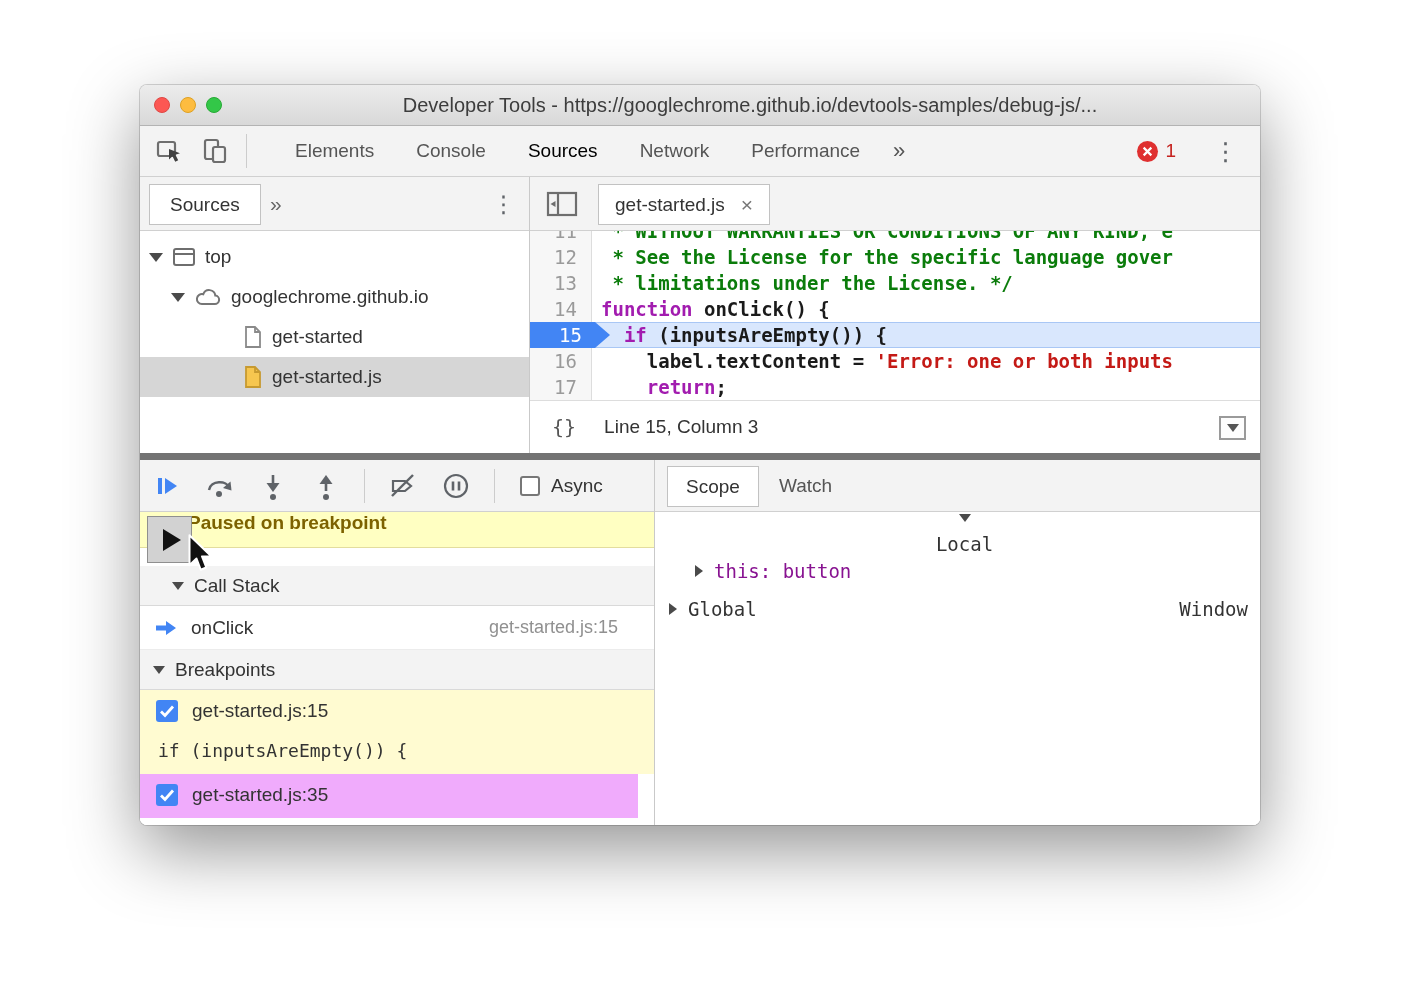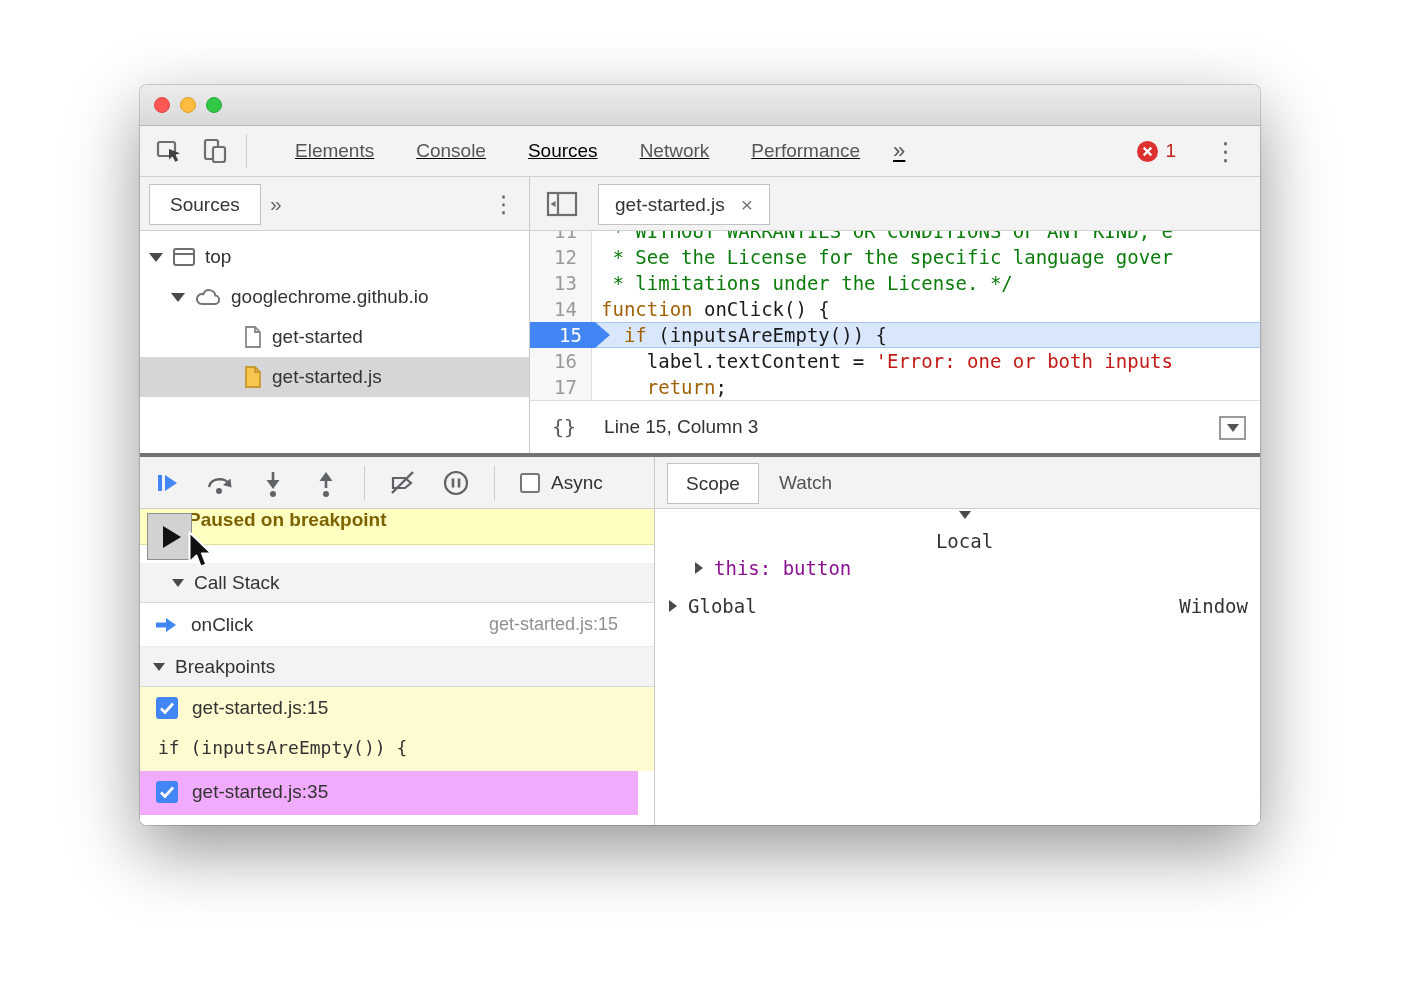--- a/index.html
+++ b/index.html
@@ -13,21 +13,21 @@
   .light{width:16px;height:16px;border-radius:50%;box-sizing:border-box;}
   .light.red{background:#fc5753;border:1px solid #df4744;}
   .light.yellow{background:#fdbc40;border:1px solid #dea123;}
   .light.green{background:#33c748;border:1px solid #27aa35;}
   .title{position:absolute;left:120px;right:20px;top:0;height:40px;line-height:40px;text-align:center;font-size:20px;color:#3d3d3d;font-weight:500;white-space:nowrap;overflow:hidden;}
 
   
   .toolbar{position:absolute;top:41px;left:0;right:0;height:51px;background:#f3f3f3;border-bottom:1px solid #d0d0d0;box-sizing:border-box;}
   .tool-icons{position:absolute;left:14px;top:0;height:100%;display:flex;align-items:center;gap:16px;}
   .vsep{width:1px;height:34px;background:#ccc;}
-  .tabs{position:absolute;left:134px;top:0;height:100%;display:flex;align-items:center;text-decoration:underline;}
+  .tabs{position:absolute;left:134px;top:0;height:100%;display:flex;align-items:center;}
   .tab{padding:0 21px;font-size:19px;color:#555;line-height:50px;}
   .tab.selected{color:#000;}
   .more-tabs{font-size:22px;color:#555;padding:0 12px;}
   .error-badge{position:absolute;right:84px;top:0;height:100%;display:flex;align-items:center;gap:7px;}
   .error-circle{width:21px;height:21px;border-radius:50%;background:#df3030;display:flex;align-items:center;justify-content:center;}
   .error-count{font-size:19px;color:#c5221f;}
   .kebab{position:absolute;right:12px;top:0;height:100%;display:flex;align-items:center;font-size:25px;color:#5f6368;padding:0 10px;}
 
   
   .upper{position:absolute;top:92px;left:0;right:0;height:276px;}
@@ -51,34 +51,34 @@
   .file-tab{position:absolute;left:68px;top:7px;height:41px;background:#fff;border:1px solid #c2c2c2;display:flex;align-items:center;padding:0 16px;gap:16px;font-size:19px;color:#333;box-sizing:border-box;}
   .tab-close{color:#777;font-size:21px;}
 
   .code{position:absolute;top:54px;left:0;right:0;bottom:53px;overflow:hidden;background:#fff;font-family:"DejaVu Sans Mono",monospace;font-size:19px;}
   .code-inner{margin-top:-13px;}
   .code-line{display:flex;height:26px;line-height:26px;white-space:pre;}
   .gutter-num{flex:0 0 62px;box-sizing:border-box;text-align:right;padding-right:14px;color:#9a9a9a;background:#f7f7f7;border-right:1px solid #ddd;}
   .code-line.current{background:#d9e7fd;box-shadow:inset 0 1px 0 #a9c7f5,inset 0 -1px 0 #a9c7f5;}
   .code-line.current .gutter-num{flex-basis:80px;margin-right:-18px;padding-right:28px;background:#4285f4;color:#fff;border-right:none;position:relative;z-index:1;
       clip-path:polygon(0 0,calc(100% - 15px) 0,100% 50%,calc(100% - 15px) 100%,0 100%);}
-  .code-text{padding-left:9px;}
+  .code-text{padding-left:9px;font-weight:bold;}
   .tok-comment{color:#0b7c0b;}
-  .tok-keyword{color:#a16207;}
+  .tok-keyword{color:#a21caf;}
   .tok-string{color:#c41a16;}
   .tok-plain{color:#1a1a1a;}
 
   .statusbar{position:absolute;bottom:0;left:0;right:0;height:53px;border-top:1px solid #ddd;background:#fff;box-sizing:border-box;display:flex;align-items:center;}
   .pp{font-family:"DejaVu Sans Mono",monospace;font-size:20px;color:#555;margin-left:22px;}
   .status-text{font-size:19px;color:#333;margin-left:28px;}
   .expand-box{position:absolute;right:14px;top:15px;width:27px;height:24px;border:2px solid #9a9a9a;display:flex;align-items:center;justify-content:center;box-sizing:border-box;background:#fdfdfd;}
   .expand-box .tri{width:0;height:0;border-left:6px solid transparent;border-right:6px solid transparent;border-top:8px solid #555;}
 
   
-  .lower{position:absolute;top:368px;left:0;right:0;bottom:0;border-top:4px solid #737373;box-sizing:border-box;background:#fff;}
+  .lower{position:absolute;top:368px;left:0;right:0;bottom:0;border-top:7px solid #737373;box-sizing:border-box;background:#fff;}
   .debug-pane{position:absolute;left:0;top:0;bottom:0;width:515px;border-right:1px solid #c9c9c9;box-sizing:border-box;background:#fff;}
   .debug-toolbar{position:absolute;top:0;left:0;right:0;height:52px;background:#f3f3f3;border-bottom:1px solid #d0d0d0;display:flex;align-items:center;padding-left:12px;gap:23px;box-sizing:border-box;}
   .dbtn{width:30px;height:30px;display:flex;align-items:center;justify-content:center;flex:none;}
   .async-group{display:flex;align-items:center;gap:11px;margin-left:2px;}
   .async-box{width:20px;height:20px;border:2px solid #777;border-radius:3px;background:#fff;box-sizing:border-box;}
   .async-label{font-size:19px;color:#333;}
 
   .paused-bar{position:absolute;top:52px;left:0;right:0;height:36px;background:#ffffc2;border-bottom:1px solid #e3dd9e;display:flex;align-items:flex-start;padding-left:48px;font-size:19px;font-weight:bold;color:#7d6200;box-sizing:border-box;}
   .overlay-btn{position:absolute;left:7px;top:56px;width:45px;height:47px;background:#d2d2d2;border:1px solid #8f8f8f;box-sizing:border-box;display:flex;align-items:center;justify-content:center;z-index:2;}
   .overlay-btn .play{width:0;height:0;border-top:11px solid transparent;border-bottom:11px solid transparent;border-left:18px solid #111;margin-left:5px;}
@@ -110,20 +110,21 @@
 <body>
 
 <div class="window">
 
   <div class="titlebar">
     <div class="traffic">
       <div class="light red"></div>
       <div class="light yellow"></div>
       <div class="light green"></div>
     </div>
+    <div class="title">Developer Tools - https://googlechrome.github.io/devtools-samples/debug-js/...</div>
   </div>
 
   <div class="toolbar">
     <div class="tool-icons">
       <div class="dbtn">
         <svg width="28" height="28" viewBox="0 0 28 28">
           <rect x="3" y="5" width="17" height="14" rx="2" fill="none" stroke="#6e6e6e" stroke-width="2.2"></rect>
           <path d="M14 12 l11 4.2 -4.6 1.6 2.8 5.4 -3 1.5 -2.7 -5.5 -3.5 3.3 z" fill="#404040"></path>
         </svg>
       </div>

